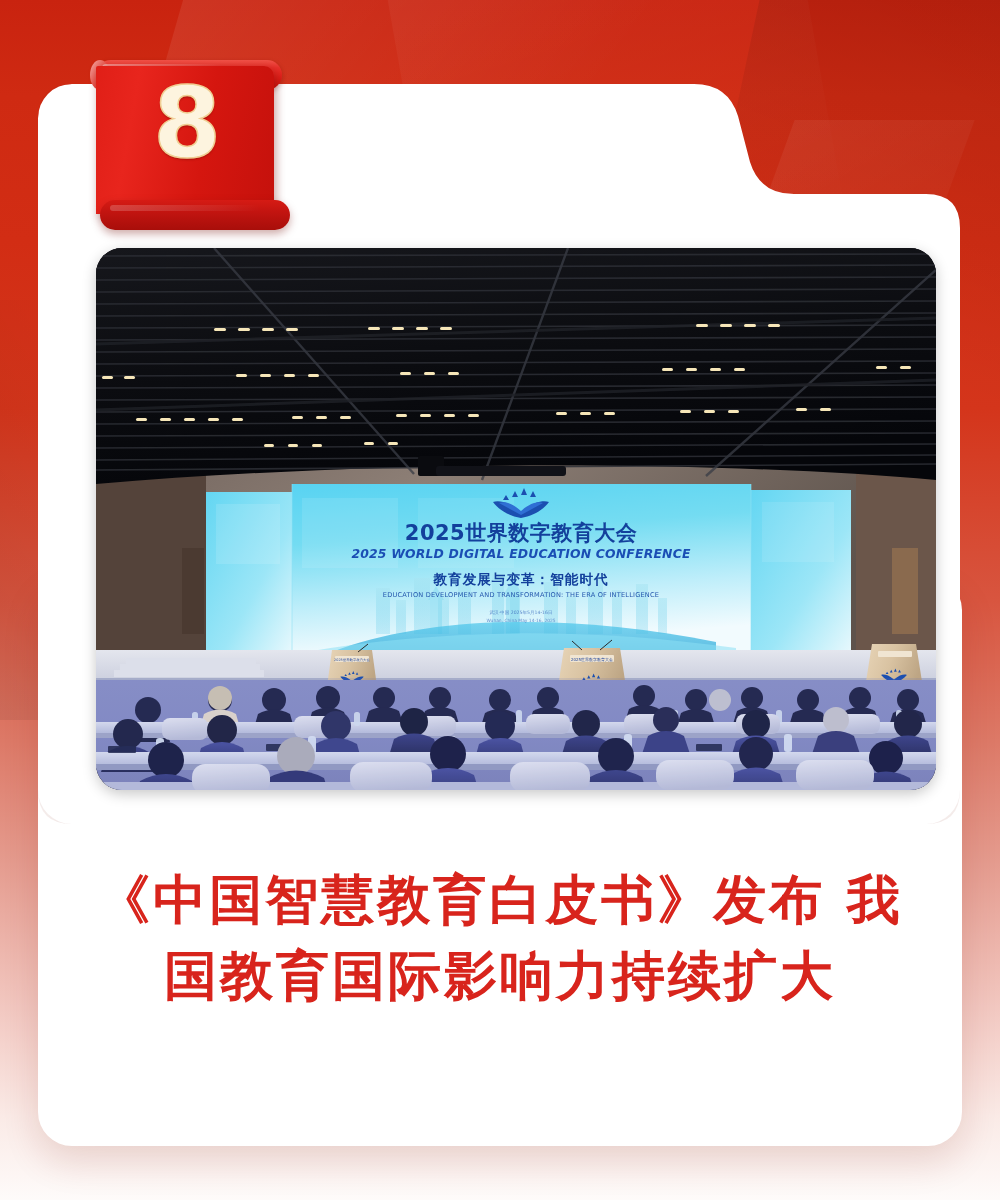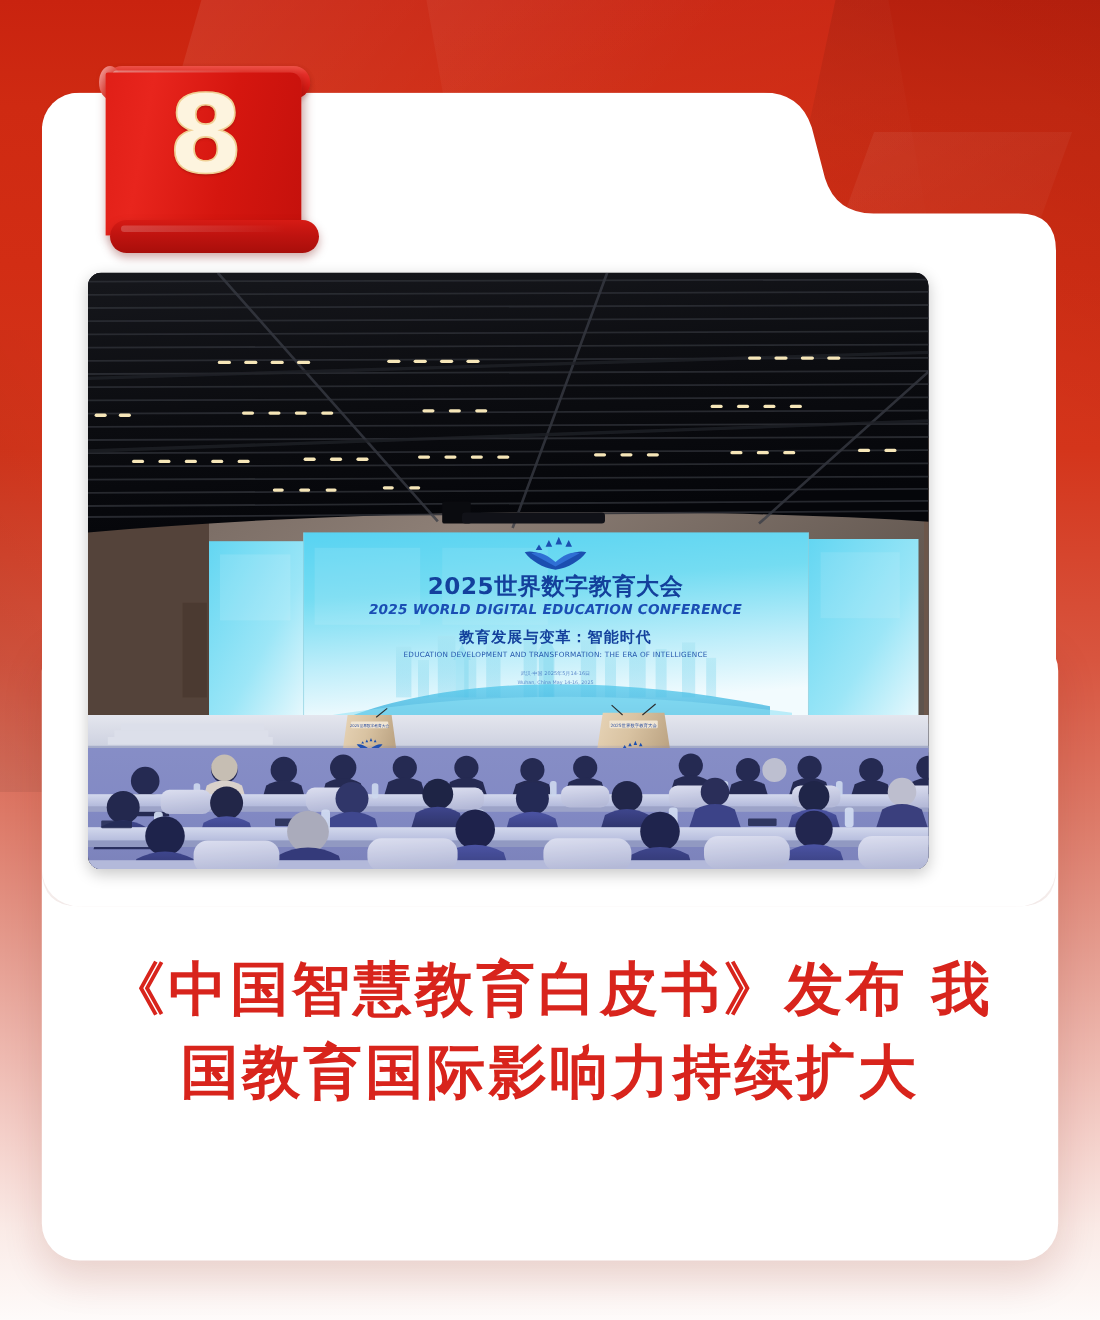--- a/index.html
+++ b/index.html
@@ -135,23 +135,23 @@
     line-height: 1;
     color: #fdf4df;
     letter-spacing: -2px;
     text-shadow: 0 2px 2px rgba(120,10,4,.45), 0 0 1px #e8c37a;
     -webkit-text-stroke: 1.5px #f0cf94;
   }
 
   
   #photo {
     position: absolute;
-    left: 80px; top: 248px;
-    width: 764px; height: 542px;
-    border-radius: 12px;
+    left: 96px; top: 248px;
+    width: 840px; height: 542px;
+    border-radius: 26px;
     overflow: hidden;
     background: #05060a;
     z-index: 30;
     box-shadow: 0 4px 14px rgba(0,0,0,.22);
   }
   #photo svg { display: block; width: 840px; height: 542px; }
 
   
   #headline {
     position: absolute;

